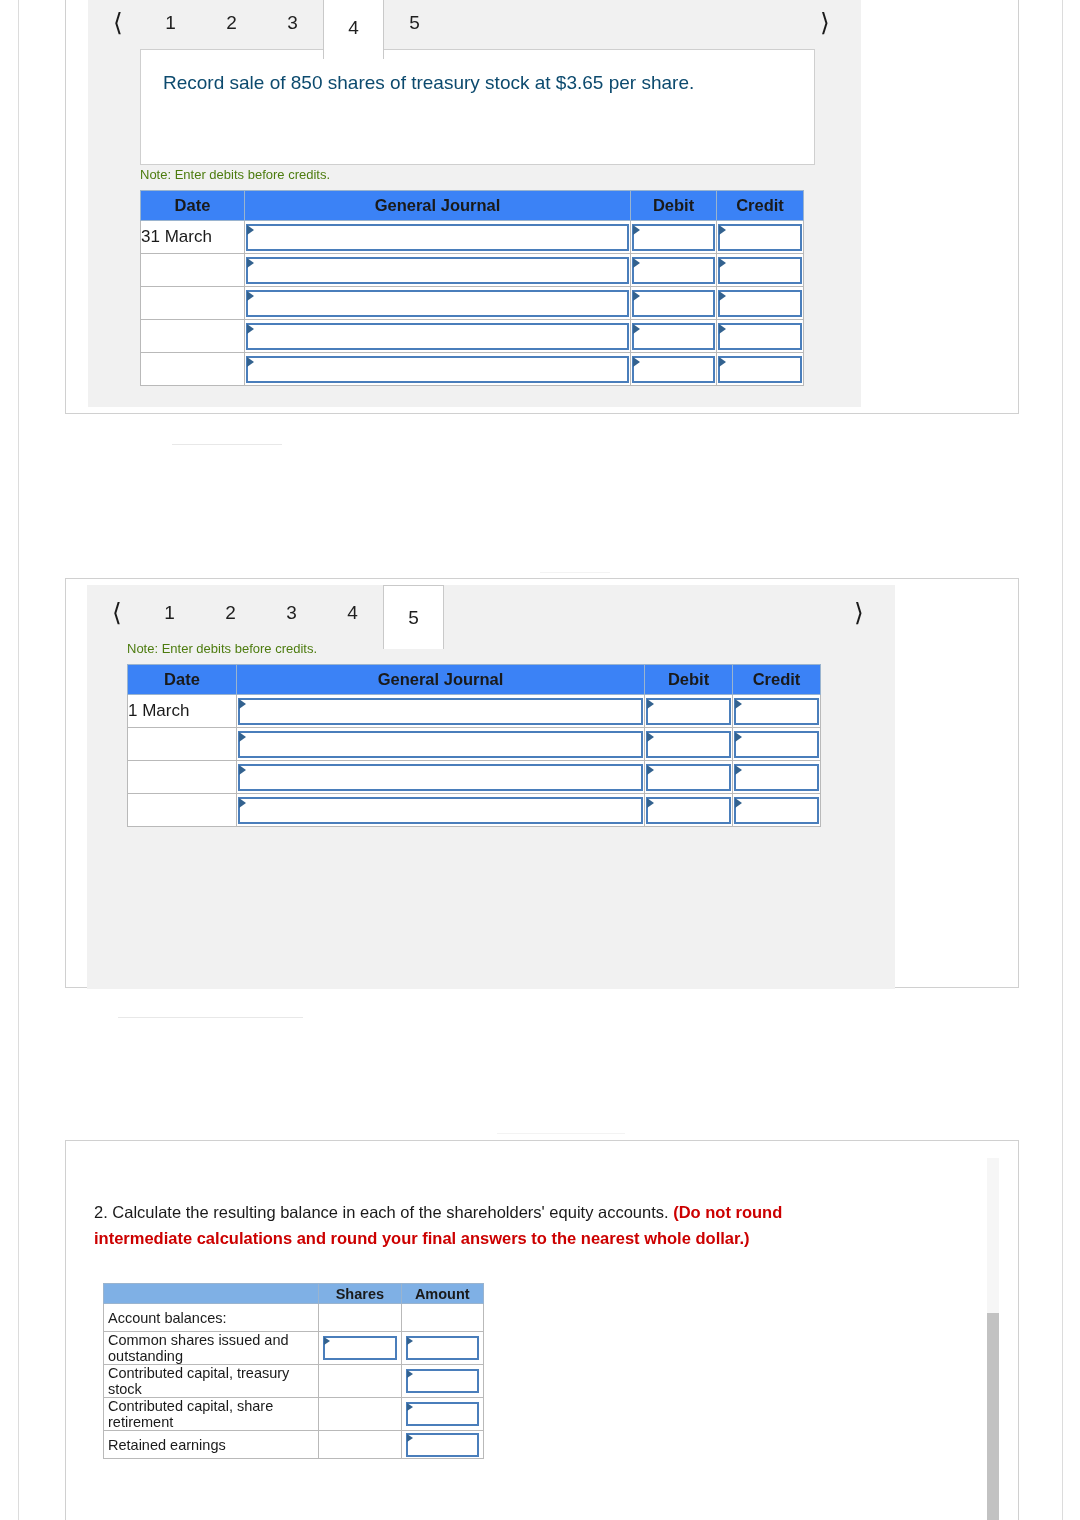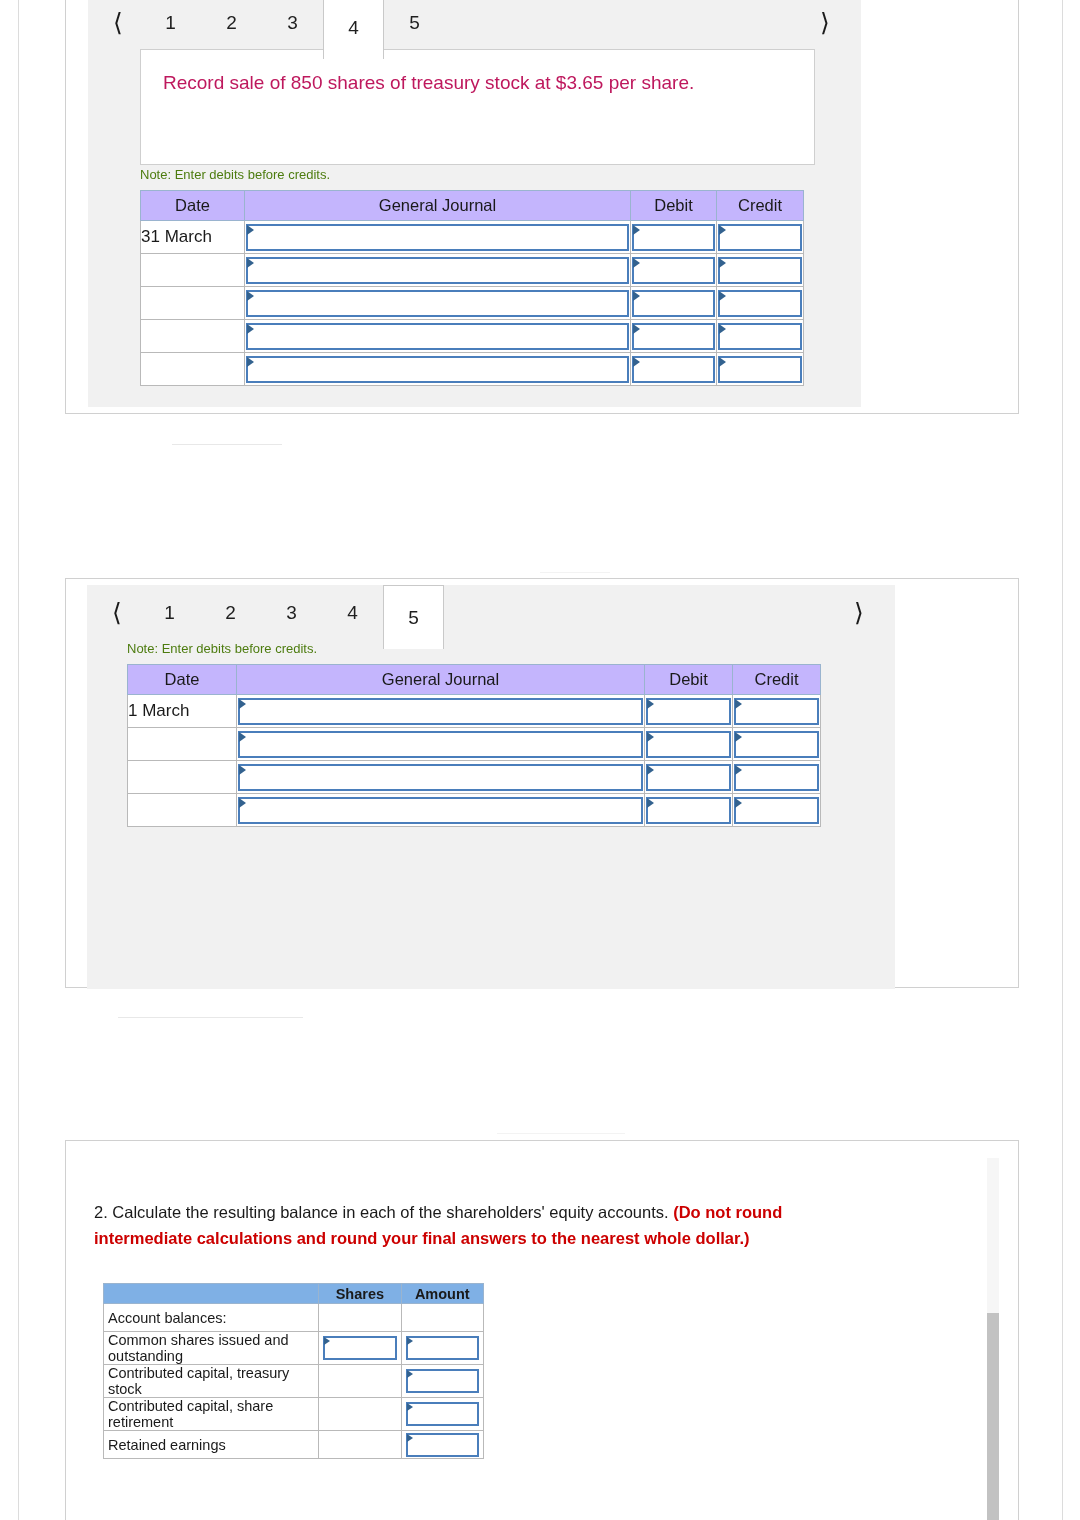--- a/index.html
+++ b/index.html
@@ -85,42 +85,42 @@
 
   
   .promptbox {
     position: relative;
     background: #ffffff;
     border: 1px solid #cfcfcf;
     z-index: 2;
   }
   .prompt-text {
     font-size: 19px;
-    color: #be185d;
+    color: #0c4a6e;
     padding: 22px 12px 0 22px;
   }
 
   .note {
     font-size: 13px;
     color: #4d7c0f;
     padding-top: 2px;
   }
 
   
   table.jt {
     border-collapse: collapse;
     table-layout: fixed;
     background: #ffffff;
   }
   table.jt th {
-    background: #c4b5fd;
+    background: #3b82f6;
     border: 1px solid #9ab4cf;
     color: #1a1a1a;
     font-size: 16.5px;
-    font-weight: normal;
+    font-weight: bold;
     height: 30px;
     text-align: center;
   }
   table.jt td {
     border: 1px solid #b9b9b9;
     background: #ffffff;
     padding: 0;
     height: 33px;
     vertical-align: middle;
   }

